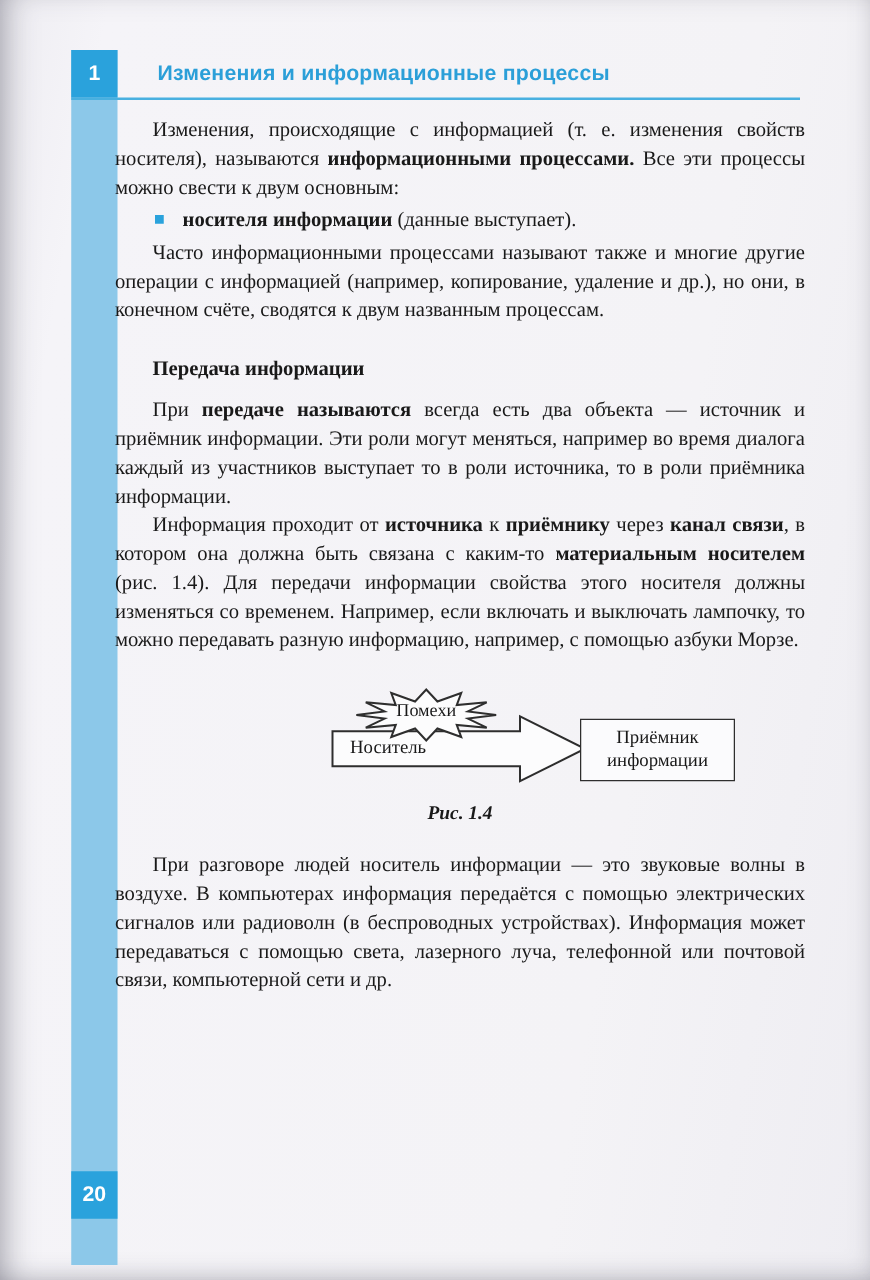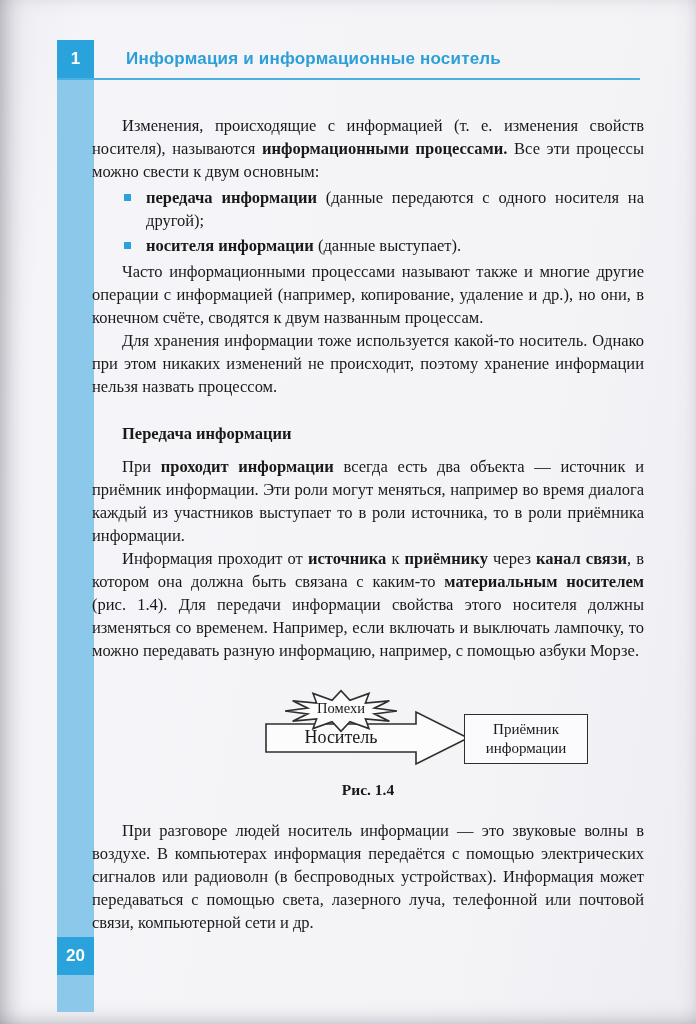--- a/index.html
+++ b/index.html
@@ -16,78 +16,73 @@
     font-family:"Liberation Sans", sans-serif;font-weight:bold;font-size:17px;
   }
   .chapter-badge{top:40px;}
   .page-badge{top:937px;text-align:center;}
   .header-title{
     position:absolute;left:126px;top:49px;
     font-family:"Liberation Sans", sans-serif;font-weight:bold;font-size:17px;
     color:#2b9fd8;letter-spacing:.2px;
   }
   .header-rule{position:absolute;left:57px;top:78px;width:583px;height:2px;background:#49b0e0;}
-  .content{position:absolute;left:92px;top:114px;width:552px;font-size:16.5px;line-height:23px;}
+  .content{position:absolute;left:92px;top:92px;width:552px;font-size:16.5px;line-height:23px;}
   .para{margin:0;text-indent:30px;text-align:justify;}
   .para b{font-weight:bold;}
   .blist{list-style:none;margin:3px 0 3px 30px;padding:0;}
   .blist li{position:relative;padding-left:24px;margin:2px 0;text-align:justify;}
   .li-text b{font-weight:bold;}
   .bullet{position:absolute;left:2px;top:8px;width:7px;height:7px;background:#2aa2dc;}
   .section-heading{font-size:16.5px;line-height:23px;margin:24px 0 10px 30px;font-weight:bold;}
   .diagram{position:relative;width:440px;height:84px;margin:26px auto 6px;}
   .dbox{
     position:absolute;top:26px;width:118px;background:#fbfbfd;border:1.5px solid #2e2e2e;
     text-align:center;font-size:15px;line-height:19px;padding:5px 2px;box-sizing:content-box;
   }
   .dbox-left{left:0;}
   .dbox-right{right:0;margin-left:12px;}
   .arrow-svg{position:absolute;left:116px;top:22px;width:208px;height:56px;}
   .star-svg{position:absolute;left:132px;top:-2px;width:122px;height:50px;}
   .diagram svg polygon{fill:#fcfcfd;stroke:#2e2e2e;stroke-width:1.6;stroke-linejoin:miter;}
   .noise-label{position:absolute;left:132px;top:12px;width:122px;text-align:center;font-size:14.5px;line-height:17px;}
-  .carrier-label{position:absolute;left:132px;top:40px;width:122px;text-align:center;font-size:18px;line-height:18px;}
-  .fig-caption{width:440px;margin:4px auto 18px;text-align:center;font-weight:bold;font-size:15.5px;}
+  .carrier-label{position:absolute;left:132px;top:40px;width:122px;text-align:left;font-size:15px;line-height:18px;}
+  .fig-caption{width:440px;margin:4px auto 18px;text-align:center;font-weight:bold;font-size:15.5px;font-style:italic;}
   .para-after-fig{margin-top:12px;}
 </style>
 </head>
 <body>
 
 <div class="page">
 
   <div class="side-strip"></div>
 
   <div class="badge chapter-badge">
     <span>1</span>
   </div>
 
-  <div class="header-title">Информация и информационные носитель</div>
+  <div class="header-title">Изменения и информационные процессы</div>
   <div class="header-rule"></div>
 
   <div class="content">
 
     <p class="para"><span>Изменения, происходящие с информацией (т. е. изменения свойств носителя), называются </span><b>информационными процессами.</b><span> Все эти процессы можно свести к двум основным:</span></p>
 
     <ul class="blist">
       <li>
         <span class="bullet"></span>
-        <span class="li-text"><b>передача информации</b><span> (данные передаются с одного носителя на другой);</span></span>
-      </li>
-      <li>
-        <span class="bullet"></span>
         <span class="li-text"><b>носителя информации</b><span> (данные выступает).</span></span>
       </li>
     </ul>
 
     <p class="para"><span>Часто информационными процессами называют также и многие другие операции с информацией (например, копирование, удаление и др.), но они, в конечном счёте, сводятся к двум названным процессам.</span></p>
-    <p class="para"><span>Для хранения информации тоже используется какой-то носитель. Однако при этом никаких изменений не происходит, поэтому хранение информации нельзя назвать процессом.</span></p>
 
     <h2 class="section-heading">Передача информации</h2>
 
-    <p class="para"><span>При </span><b>проходит информации</b><span> всегда есть два объекта — источник и приёмник информации. Эти роли могут меняться, например во время диалога каждый из участников выступает то в роли источника, то в роли приёмника информации.</span></p>
+    <p class="para"><span>При </span><b>передаче называются</b><span> всегда есть два объекта — источник и приёмник информации. Эти роли могут меняться, например во время диалога каждый из участников выступает то в роли источника, то в роли приёмника информации.</span></p>
     <p class="para"><span>Информация проходит от </span><b>источника</b><span> к </span><b>приёмнику</b><span> через </span><b>канал связи</b><span>, в котором она должна быть связана с каким-то </span><b>материальным носителем</b><span> (рис. 1.4). Для передачи информации свойства этого носителя должны изменяться со временем. Например, если включать и выключать лампочку, то можно передавать разную информацию, например, с помощью азбуки Морзе.</span></p>
 
     <div class="diagram">
 
       <svg class="arrow-svg" viewBox="0 0 204 56" xmlns="http://www.w3.org/2000/svg">
         <polygon points="0,14 150,14 150,2 202,28 150,54 150,42 0,42"></polygon>
       </svg>
 
       <svg class="star-svg" viewBox="0 0 120 48" xmlns="http://www.w3.org/2000/svg">
         <polygon points="115,24 92.8,21.2 107.6,14 84,16.2 87.5,6.7 68.8,13.4 60,4 51.2,13.4 32.5,6.7 36,16.2 12.4,14 27.2,21.2 5,24 27.2,26.8 12.4,34 36,31.8 32.5,41.3 51.2,34.6 60,44 68.8,34.6 87.5,41.3 84,31.8 107.6,34 92.8,26.8"></polygon>

